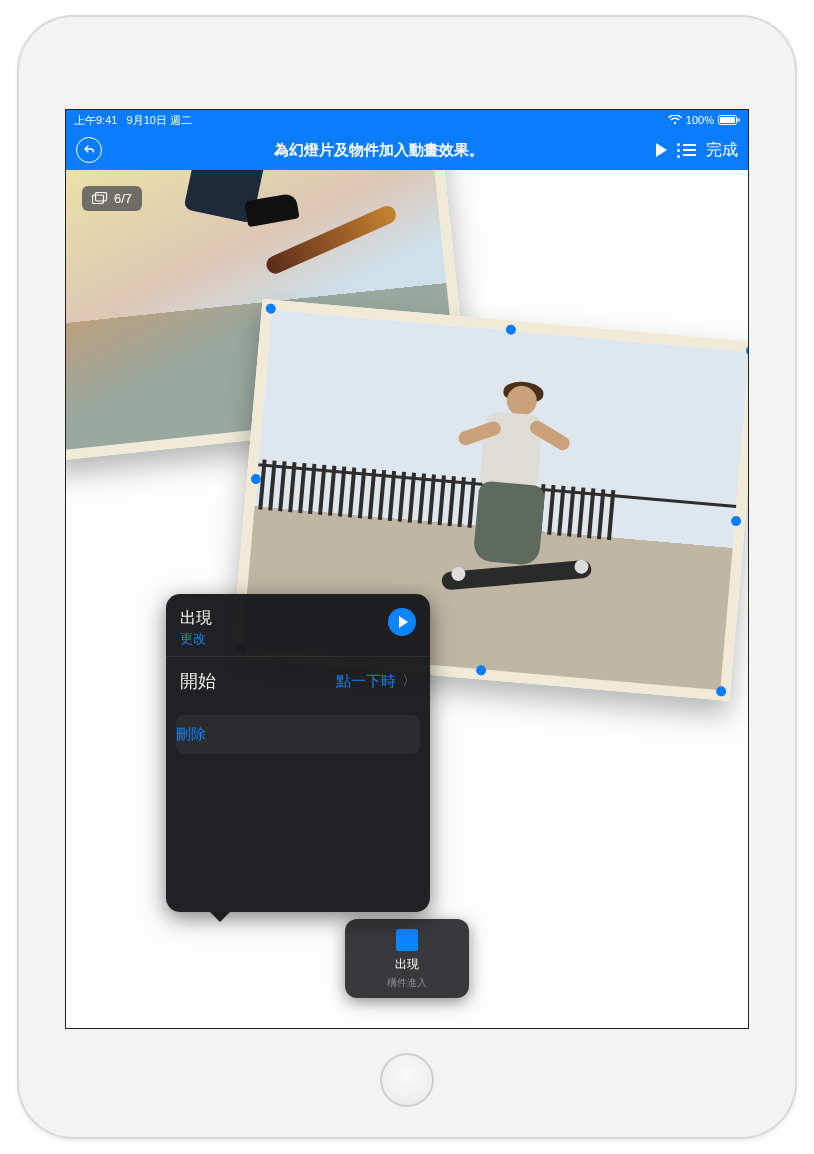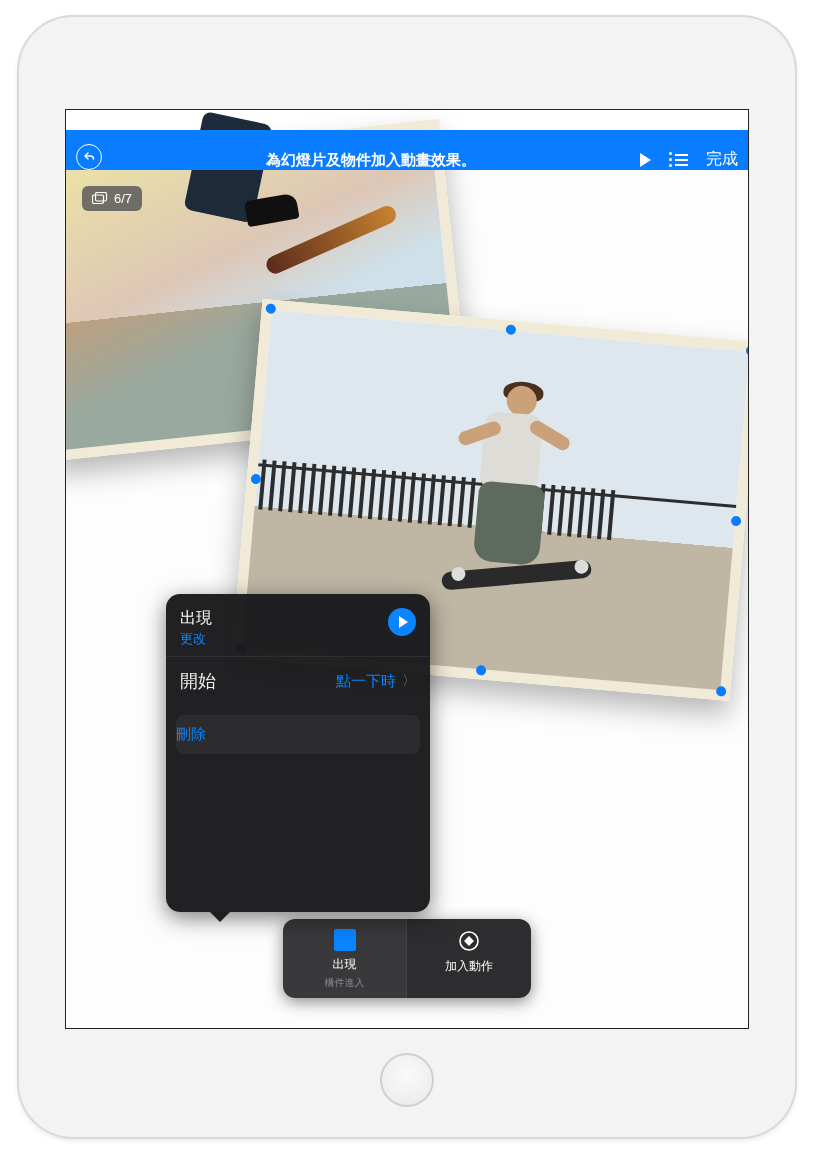--- a/index.html
+++ b/index.html
@@ -58,36 +58,36 @@
   .status .right { display: flex; align-items: center; gap: 4px; }
   .wifi svg, .batt svg { display: block; }
   
   .navbar {
     position: absolute;
     top: 20px; left: 0; right: 0;
     height: 40px;
     background: #0a7cff;
     color: #fff;
     display: flex;
-    align-items: flex-end;
+    align-items: center;
     padding: 0 10px;
     z-index: 50;
   }
   .navbar .back {
     width: 26px; height: 26px;
     border: 1.6px solid #fff; border-radius: 50%;
     display: flex; align-items: center; justify-content: center;
   }
   .navbar .title {
     flex: 1;
     text-align: center;
     font-size: 15px;
     font-weight: 600;
   }
-  .navbar .actions { display: flex; align-items: center; gap: 18px; }
+  .navbar .actions { display: flex; align-items: center; gap: 10px; }
   .navbar .done { font-size: 16px; font-weight: 500; }
   .play-tri {
     width:0;height:0;border-top:7px solid transparent;border-bottom:7px solid transparent;border-left:11px solid #fff;
   }
   .list-icn { display:flex; align-items:center; gap:3px; }
   .list-icn .dot{width:3px;height:3px;background:#fff;border-radius:50%;}
   .list-icn .bars{display:flex;flex-direction:column;gap:3px;}
   .list-icn .bars span{width:13px;height:2px;background:#fff;display:block;}
   .list-icn .col{display:flex;flex-direction:column;gap:3px;}
   
@@ -227,20 +227,43 @@
   .ticon{width:24px;height:24px;display:flex;align-items:center;justify-content:center;}
   .ticon.sq{background:#0a84ff;border-radius:2px;width:22px;height:22px;}
   .ticon svg{display:block;}
 </style>
 </head>
 <body>
 
 <div class="device">
   <div class="screen">
 
+    <div class="status">
+      <div class="left">
+        <span>上午9:41</span>
+        <span>&nbsp;</span>
+        <span>9月10日 週二</span>
+      </div>
+      <div class="center"></div>
+      <div class="right">
+        <span class="wifi">
+          <svg width="14" height="10" viewBox="0 0 14 10">
+              <path d="M7 9.2a1.2 1.2 0 100-2.4 1.2 1.2 0 000 2.4zM3.3 5.6a5.2 5.2 0 017.4 0l1.1-1.1a6.8 6.8 0 00-9.6 0l1.1 1.1zM1 3.3a8.5 8.5 0 0112 0l1-1.1a10 10 0 00-14 0l1 1.1z" fill="#fff"></path>
+            </svg>
+        </span>
+        <span>100%</span>
+        <span class="batt">
+          <svg width="22" height="10" viewBox="0 0 22 10">
+              <rect x="0.5" y="0.5" width="18" height="9" rx="2" fill="none" stroke="#fff"></rect>
+              <rect x="2" y="2" width="15" height="6" rx="1" fill="#fff"></rect>
+              <rect x="19.5" y="3" width="2" height="4" rx="1" fill="#fff"></rect>
+            </svg>
+        </span>
+      </div>
+    </div>
 
     <div class="navbar">
       <div class="back">
         <svg width="12" height="12" viewBox="0 0 12 12">
             <path d="M5 2L2 5l3 3M2.5 5h5a3 3 0 013 3" fill="none" stroke="#fff" stroke-width="1.4" stroke-linecap="round" stroke-linejoin="round"></path>
           </svg>
       </div>
       <div class="title">為幻燈片及物件加入動畫效果。</div>
       <div class="actions">
         <div class="play-tri"></div>
@@ -359,29 +382,19 @@
         </div>
         <div class="pop-del">刪除</div>
       </div>
 
       <div class="buildbar">
         <div class="tab active">
           <div class="ticon sq"></div>
           <div>出現</div>
           <div class="sub">構件進入</div>
         </div>
-        <div class="tab">
-          <div class="ticon">
-            <svg width="22" height="22" viewBox="0 0 22 22">
-                <circle cx="11" cy="11" r="9" fill="none" stroke="#fff" stroke-width="1.6"></circle>
-                <rect x="7.5" y="7.5" width="7" height="7" transform="rotate(45 11 11)" fill="#fff"></rect>
-              </svg>
-          </div>
-          <div>加入動作</div>
-          <div class="sub">&nbsp;</div>
-        </div>
       </div>
 
     </div>
 
   </div>
   <div class="home-btn"></div>
 </div>
 
 </body></html>

